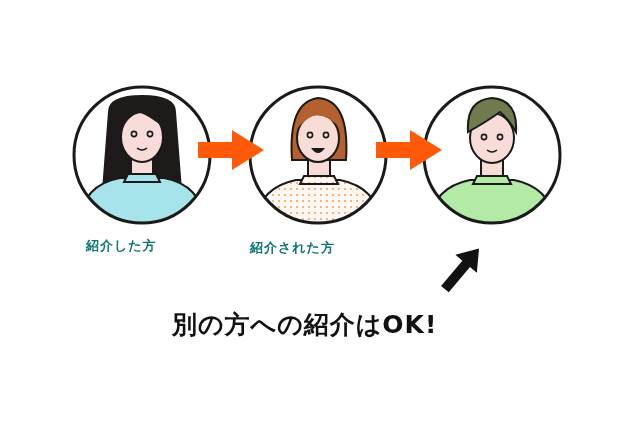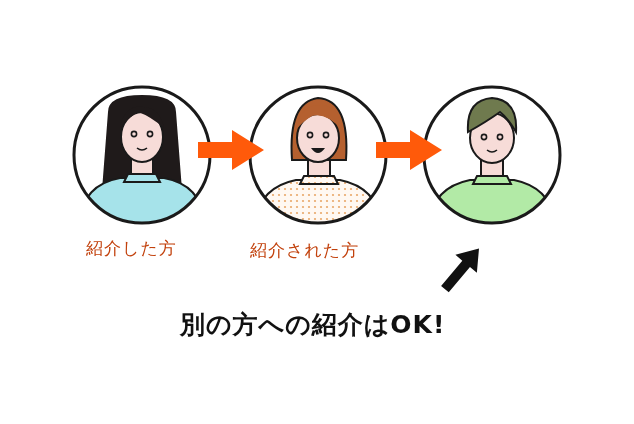--- a/index.html
+++ b/index.html
@@ -1,20 +1,20 @@
 <!DOCTYPE html>
 <html><head>
 <meta charset="utf-8">
 <style>
   html, body { margin:0; padding:0; background:#ffffff; }
   body { width:634px; height:424px; position:relative; overflow:hidden;
          font-family:"DejaVu Sans", sans-serif; }
   .abs { position:absolute; }
-  .label { position:absolute; font-size:17px; font-weight:normal; color:#c2410c; letter-spacing:1px; white-space:nowrap; }
-  .caption { position:absolute; font-size:25px; font-weight:bold; color:#111; letter-spacing:1px; white-space:nowrap;margin-left:8px; }
+  .label { position:absolute; font-size:13px; font-weight:bold; color:#0f766e; letter-spacing:1px; white-space:nowrap; }
+  .caption { position:absolute; font-size:25px; font-weight:bold; color:#111; letter-spacing:1px; white-space:nowrap; }
 </style>
 </head>
 <body>
 
 <svg class="abs" style="left:0;top:0" width="634" height="424">
   <defs>
     <pattern id="dots" width="6" height="6" patternUnits="userSpaceOnUse">
       <rect width="6" height="6" fill="#fff8f2"></rect>
       <circle cx="3" cy="3" r="1.1" fill="#e9a86a"></circle>
     </pattern>

